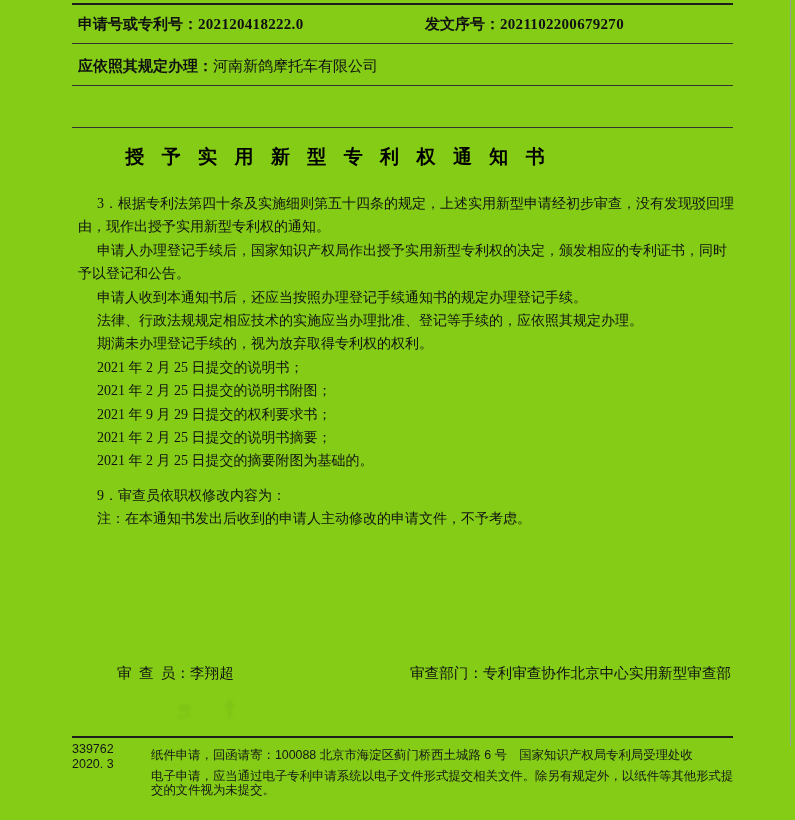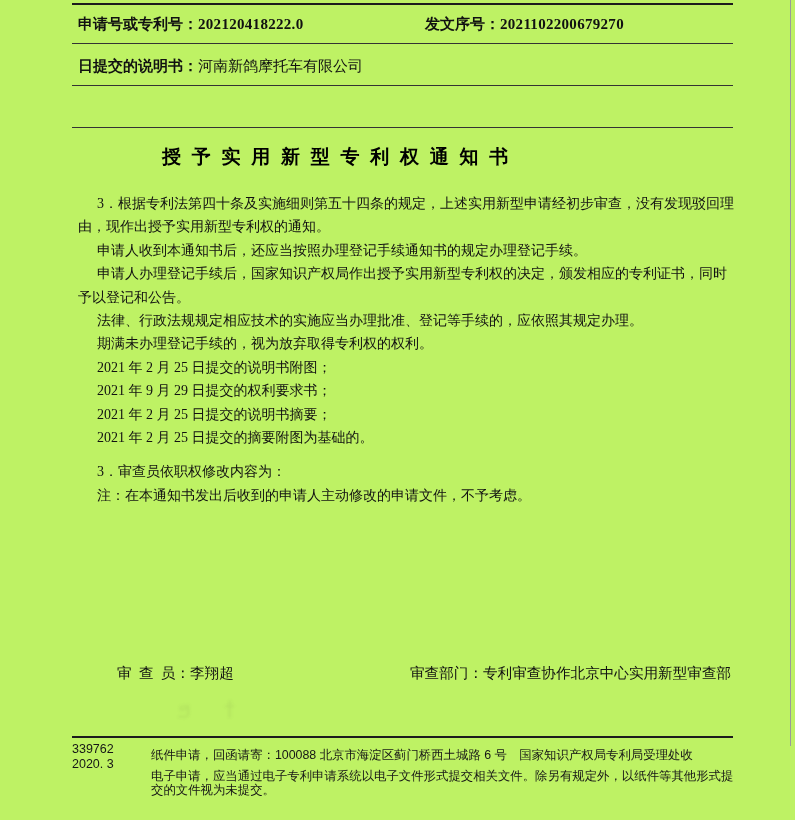--- a/index.html
+++ b/index.html
@@ -1,17 +1,17 @@
 <!DOCTYPE html>
 <html><head>
 <meta charset="utf-8">
 <style>
   html,body { margin:0; padding:0; background:#ffffff; }
   .page {
-    position:relative; width:795px; height:820px; background:#bef264;
+    position:relative; width:795px; height:820px; background:#84cc16;
     overflow:hidden; color:#111;
     font-family:"Liberation Serif","DejaVu Serif",serif;
   }
   .rule { position:absolute; left:72px; width:661px; background:#1c1c1c; }
   .rule-top    { top:3px;   height:2px; }
   .rule-2      { top:43px;  height:1px; background:#333; }
   .rule-3      { top:85px;  height:1px; background:#333; }
   .rule-4      { top:127px; height:1px; background:#333; }
   .rule-footer { top:736px; height:2px; }
   .edge-line { position:absolute; left:790px; top:0; width:1px; height:746px; background:#9a9a9a; }
@@ -21,20 +21,21 @@
   .hrow-2 { top:57px; }
   .hrow-3 { top:99px; }
   .lbl { font-weight:bold; }
   .num { font-weight:bold; letter-spacing:0.3px; }
   .col2 { position:absolute; left:347px; top:0; }
 
   .title {
     position:absolute; top:144px; left:0; width:673px; margin:0;
     text-align:center; font-size:19px; font-weight:bold; letter-spacing:3px;
     color:#000;
+    font-family:Liberation Mono, monospace;
   }
 
   .body-text { position:absolute; top:192px; left:78px; width:658px;
     font-size:14px; line-height:23.4px; }
   .body-text p { margin:0; text-indent:19px; }
   .gap-blank { margin-top:23.4px !important; }
   .gap-small { margin-top:11px !important; }
 
   .signature { position:absolute; top:664px; left:0; width:795px;
     font-size:14.6px; line-height:18px; }
@@ -62,37 +63,38 @@
   <div class="rule rule-3"></div>
   <div class="rule rule-4"></div>
   <div class="edge-line"></div>
 
   <div class="hrow hrow-1">
     <span class="lbl">申请号或专利号：</span><span class="num">202120418222.0</span>
     <span class="col2"><span class="lbl">发文序号：</span><span class="num">2021102200679270</span></span>
   </div>
 
   <div class="hrow hrow-2">
-    <span class="lbl">日提交的说明书：</span><span>河南新鸽摩托车有限公司</span>
+    <span class="lbl">应依照其规定办理：</span><span>河南新鸽摩托车有限公司</span>
   </div>
 
 
   <h1 class="title">授 予 实 用 新 型 专 利 权 通 知 书</h1>
 
   <div class="body-text">
     <p>3．根据专利法第四十条及实施细则第五十四条的规定，上述实用新型申请经初步审查，没有发现驳回理由，现作出授予实用新型专利权的通知。</p>
+    <p>申请人办理登记手续后，国家知识产权局作出授予实用新型专利权的决定，颁发相应的专利证书，同时予以登记和公告。</p>
     <p>申请人收到本通知书后，还应当按照办理登记手续通知书的规定办理登记手续。</p>
-    <p>申请人办理登记手续后，国家知识产权局作出授予实用新型专利权的决定，颁发相应的专利证书，同时予以登记和公告。</p>
     <p>法律、行政法规规定相应技术的实施应当办理批准、登记等手续的，应依照其规定办理。</p>
     <p>期满未办理登记手续的，视为放弃取得专利权的权利。</p>
+    <p>2021 年 2 月 25 日提交的说明书；</p>
     <p>2021 年 2 月 25 日提交的说明书附图；</p>
     <p>2021 年 9 月 29 日提交的权利要求书；</p>
     <p>2021 年 2 月 25 日提交的说明书摘要；</p>
     <p>2021 年 2 月 25 日提交的摘要附图为基础的。</p>
-    <p class="gap-small">3．审查员依职权修改内容为：</p>
+    <p class="gap-small">9．审查员依职权修改内容为：</p>
     <p>注：在本通知书发出后收到的申请人主动修改的申请文件，不予考虑。</p>
   </div>
 
   <div class="signature">
     <span class="sig-examiner"><span>审  查  员：</span><span>李翔超</span></span>
     <span class="sig-dept"><span>审查部门：</span><span>专利审查协作北京中心实用新型审查部</span></span>
   </div>
 
   <div class="smudge">ϧ ϯ</div>
 

